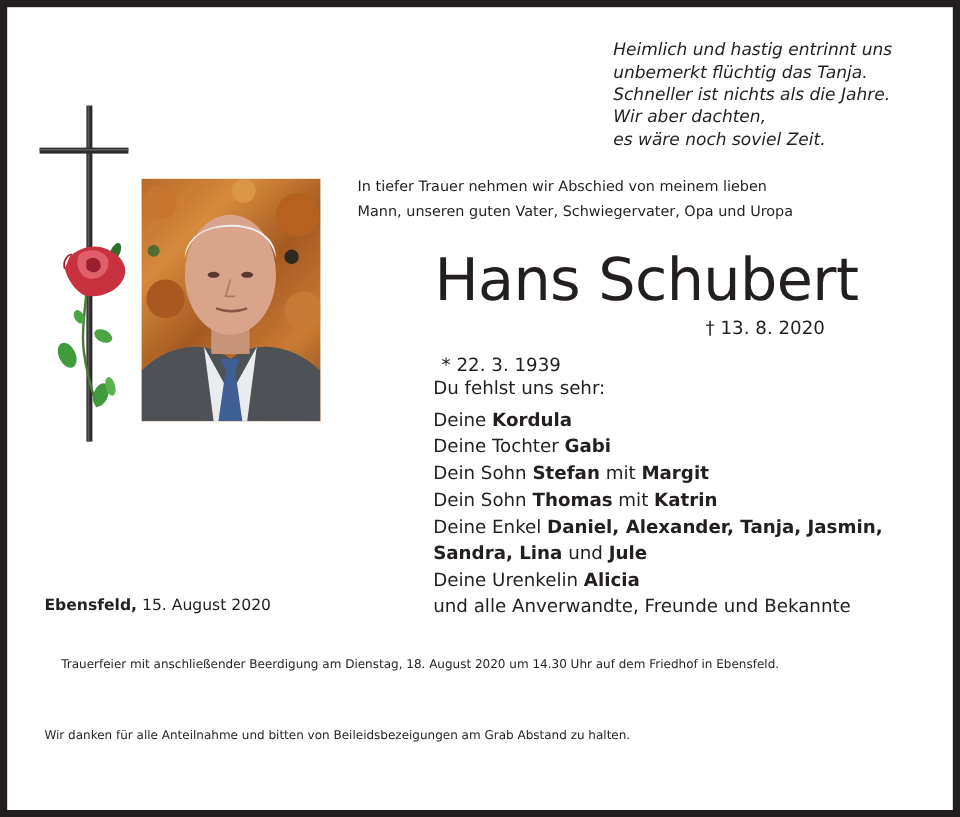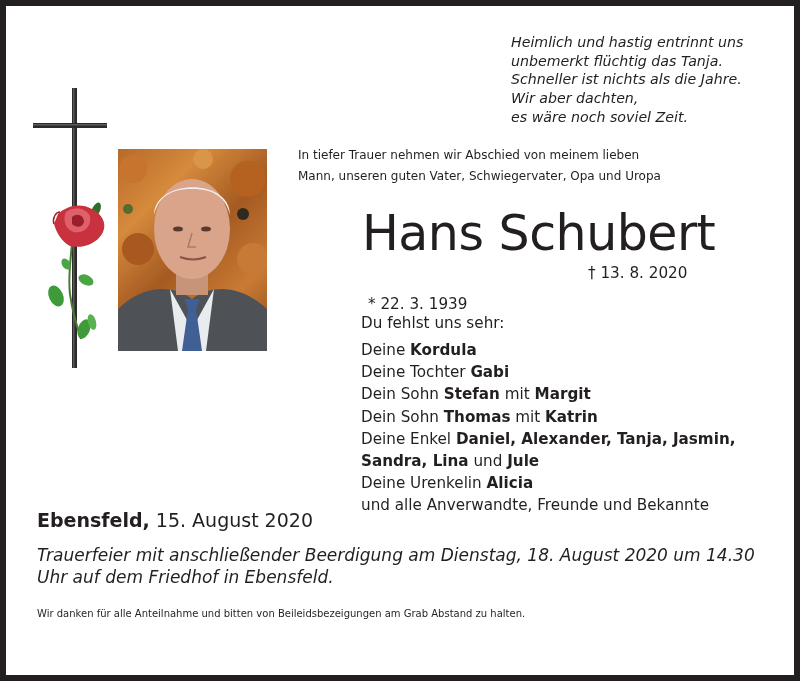--- a/index.html
+++ b/index.html
@@ -33,27 +33,27 @@
   .born { left: 362px; top: 257px; font-size: 15.2px; line-height: 20px; margin-top: 31px; }
   .died { left: 582px; top: 257px; font-size: 15.2px; line-height: 20px; }
   .miss { left: 355px; top: 307px; font-size: 15.2px; line-height: 20px; }
   .family {
     left: 355px; top: 333px;
     font-size: 15.2px; line-height: 22.2px;
   }
   .family .line { white-space: nowrap; }
   .family b { font-weight: bold; }
   .place {
-    left: 31px; top: 503px; font-size: 19px; line-height: 22px; text-align: right;
+    left: 31px; top: 488px; font-size: 13px; line-height: 22px; text-align: right;
   }
   .place b { font-weight: bold; }
   .funeral {
-    left: 31px; top: 538px;
-    font-size: 17px; line-height: 22.2px;
-    white-space: normal; width: 730px; font-style: italic;
+    left: 45px; top: 538px;
+    font-size: 10px; line-height: 22.2px;
+    white-space: normal; width: 730px;
   }
   .thanks {
     left: 31px; top: 597px;
     font-size: 10px; line-height: 22.2px;
     white-space: normal; width: 730px;
   }
   .photo {
     position: absolute; left: 112px; top: 143px;
     width: 149px; height: 202px; overflow: hidden;
     background: linear-gradient(135deg, #b86a2a 0%, #d58a3c 25%, #a55a22 50%, #c97b33 75%, #8a4a1c 100%);

